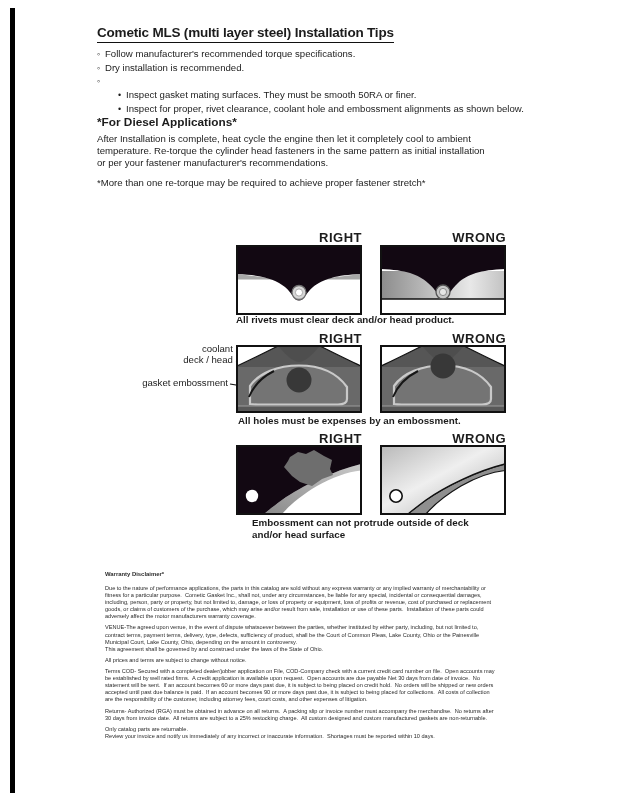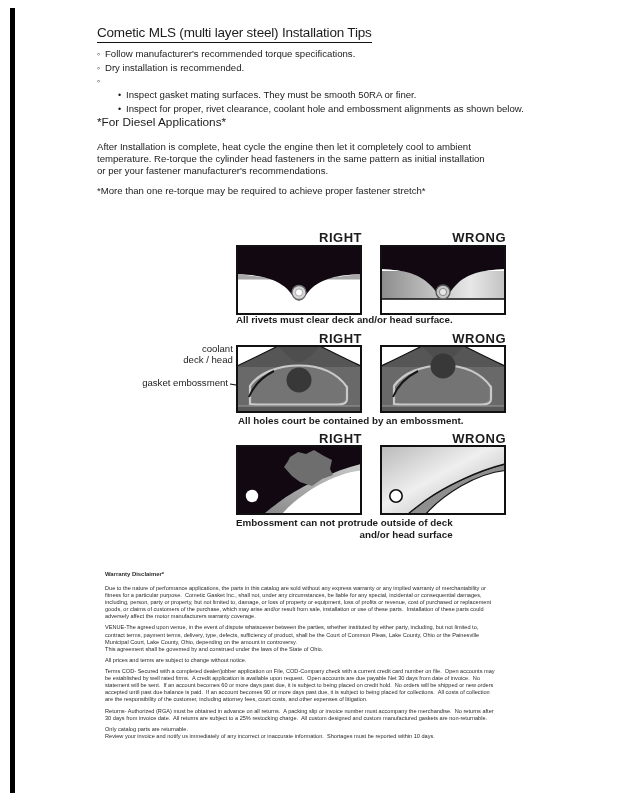--- a/index.html
+++ b/index.html
@@ -1,27 +1,27 @@
 <!DOCTYPE html>
 <html><head>
 <meta charset="utf-8">
 <style>
   html,body{margin:0;padding:0;}
   body{width:618px;height:800px;background:#ffffff;position:relative;overflow:hidden;
        font-family:"Liberation Sans", sans-serif;color:#1c1c1c;}
   .abs{position:absolute;}
   .spine{position:absolute;left:10px;top:8px;width:5px;height:785px;background:#000;}
-  .title{left:97px;top:25px;font-size:13.5px;font-weight:normal;letter-spacing:-0.2px;
+  .title{left:97px;top:25px;font-size:13.5px;font-weight:bold;letter-spacing:-0.2px;
          border-bottom:1.6px solid #111;padding-bottom:2px;white-space:nowrap;}
   .bullets{left:97px;top:47px;font-size:9.6px;line-height:13.1px;white-space:nowrap;}
   .b-row{display:flex;align-items:baseline;}
   .b-row.sub{padding-left:21px;}
   .b-marker{width:8px;display:inline-block;font-size:9px;}
   .diesel{left:97px;top:115px;width:440px;}
-  .diesel h2{font-size:11.8px;font-weight:normal;margin:0 0 12px 0;}
+  .diesel h2{font-size:11.8px;font-weight:bold;margin:0 0 4px 0;}
   .diesel p{font-size:9.6px;line-height:12px;margin:0 0 8px 0;white-space:pre-line;}
   .rw-label{font-size:13px;font-weight:bold;letter-spacing:0.5px;width:126px;text-align:right;}
   .panel{width:126px;}
   .caption{font-size:9.8px;font-weight:600;white-space:pre-line;line-height:11.5px;}
   .callout{font-size:9.6px;line-height:11px;text-align:right;white-space:pre-line;}
   .legal{left:105px;top:571px;width:420px;font-size:5.6px;line-height:7.05px;color:#2a2a2a;}
   .legal h3{font-size:5.9px;margin:0 0 7px 0;font-weight:bold;}
   .legal p{margin:0 0 4.2px 0;white-space:pre;}
   .pagecode{left:387px;top:757px;font-size:12.5px;color:#ec4899;margin-top:44px;}
   svg{display:block;}
@@ -88,21 +88,21 @@
     </defs>
     <rect x="1" y="1" width="124" height="68" fill="#ffffff"></rect>
     <rect x="1" y="26" width="124" height="28" fill="url(#g1)"></rect>
     <path d="M1,1 H125 V24 C100,25 88,29 78,38 C70,45.5 68.5,52 63,52 C57.5,52 57,45.5 48,38 C38,29 26,25 1,24 Z" fill="#120812"></path>
     <line x1="1" y1="54" x2="125" y2="54" stroke="#111" stroke-width="1.4"></line>
     <circle cx="63" cy="47" r="7" fill="#c7c7c7" stroke="#555" stroke-width="1.3"></circle>
     <circle cx="63" cy="47" r="3.6" fill="#e6e6e6" stroke="#777" stroke-width="0.8"></circle>
     <rect x="1" y="1" width="124" height="68" fill="none" stroke="#111" stroke-width="2"></rect>
   </svg>
 </div>
-<div class="abs caption" style="left:236px;top:314px;">All rivets must clear deck and/or head surface.</div>
+<div class="abs caption" style="left:236px;top:314px;">All rivets must clear deck and/or head product.</div>
 
 <div class="abs rw-label" style="left:236px;top:331px;">RIGHT</div>
 <div class="abs rw-label" style="left:380px;top:331px;">WRONG</div>
 
 <div class="abs callout" style="right:351px;top:343px;">coolant hole on
 deck / head surface</div>
 <div class="abs callout" style="right:390px;top:377px;">gasket embossment</div>
 
 <svg class="abs" style="left:0;top:330px;" width="618" height="130" viewBox="0 0 618 130">
   <line x1="269" y1="29" x2="298" y2="50" stroke="#111" stroke-width="1.2"></line>
@@ -132,21 +132,21 @@
     <path d="M1,1 H42 C28,8 14,15 1,21 Z" fill="#ffffff" stroke="#111" stroke-width="1.2"></path>
     <path d="M125,1 H84 C98,8 112,15 125,21 Z" fill="#ffffff" stroke="#111" stroke-width="1.2"></path>
     <path d="M14,59 L14,41 C23,28 42,20.5 63,20.5 C84,20.5 101,28 111,42 L111,54 C111,58 107,59.5 102,59.5 L22,59.5 C17,59.5 14,59 14,59 Z" fill="#747474" stroke="#c9c9c9" stroke-width="2.2"></path>
     <path d="M13,52 C17,42 26,32 38,26" stroke="#161616" stroke-width="2" fill="none"></path>
     <circle cx="63" cy="21" r="12.5" fill="#383838"></circle>
     <rect x="1" y="61" width="124" height="6" fill="#585858"></rect>
     <line x1="1" y1="61" x2="125" y2="61" stroke="#9c9c9c" stroke-width="1"></line>
     <rect x="1" y="1" width="124" height="66" fill="none" stroke="#111" stroke-width="2"></rect>
   </svg>
 </div>
-<div class="abs caption" style="left:238px;top:415px;">All holes court be contained by an embossment.</div>
+<div class="abs caption" style="left:238px;top:415px;">All holes must be expenses by an embossment.</div>
 
 <div class="abs rw-label" style="left:236px;top:431px;">RIGHT</div>
 <div class="abs rw-label" style="left:380px;top:431px;">WRONG</div>
 
 <div class="abs panel" style="left:236px;top:445px;">
   <svg width="126" height="70" viewBox="0 0 126 70">
     <defs>
       <linearGradient id="g3r" x1="0" y1="1" x2="1" y2="0">
         <stop offset="0" stop-color="#8a8a8a"></stop>
           <stop offset="1" stop-color="#c9c9c9"></stop>
@@ -169,21 +169,21 @@
           <stop offset="1" stop-color="#a7a7a7"></stop>
       </linearGradient>
     </defs>
     <rect x="1" y="1" width="124" height="68" fill="#ffffff"></rect>
     <path d="M125,19 C97,26 66,41 46,55 C38,61 32,65.5 28,69 H46 C52,62 64,51 81,41 C96,32.5 111,27 125,25.5 Z" fill="#8f8f8f" stroke="#111" stroke-width="1.2"></path>
     <path d="M1,1 H125 V19 C97,26 66,41 46,55 C38,61 32,65.5 28,69 H1 Z" fill="url(#g3w)" stroke="#111" stroke-width="1.3"></path>
     <circle cx="16" cy="51" r="6.2" fill="#ffffff" stroke="#111" stroke-width="1.6"></circle>
     <rect x="1" y="1" width="124" height="68" fill="none" stroke="#111" stroke-width="2"></rect>
   </svg>
 </div>
-<div class="abs caption" style="left:236px;top:517px;text-align:right;">Embossment can not protrude outside of deck
+<div class="abs caption" style="left:252px;top:517px;">Embossment can not protrude outside of deck
 and/or head surface</div>
 
 <div class="abs legal">
   <h3>Warranty Disclaimer*</h3>
   <p>Due to the nature of performance applications, the parts in this catalog are sold without any express warranty or any implied warranty of merchantability or
 fitness for a particular purpose.  Cometic Gasket Inc., shall not, under any circumstances, be liable for any special, incidental or consequential damages,
 including, person, party or property, but not limited to, damage, or loss of property or equipment, loss of profits or revenue, cost of purchased or replacement
 goods, or claims of customers of the purchase, which may arise and/or result from sale, installation or use of these parts.  Installation of these parts could
 adversely affect the motor manufacturers warranty coverage.</p>
   <p>VENUE-The agreed upon venue, in the event of dispute whatsoever between the parties, whether instituted by either party, including, but not limited to,

